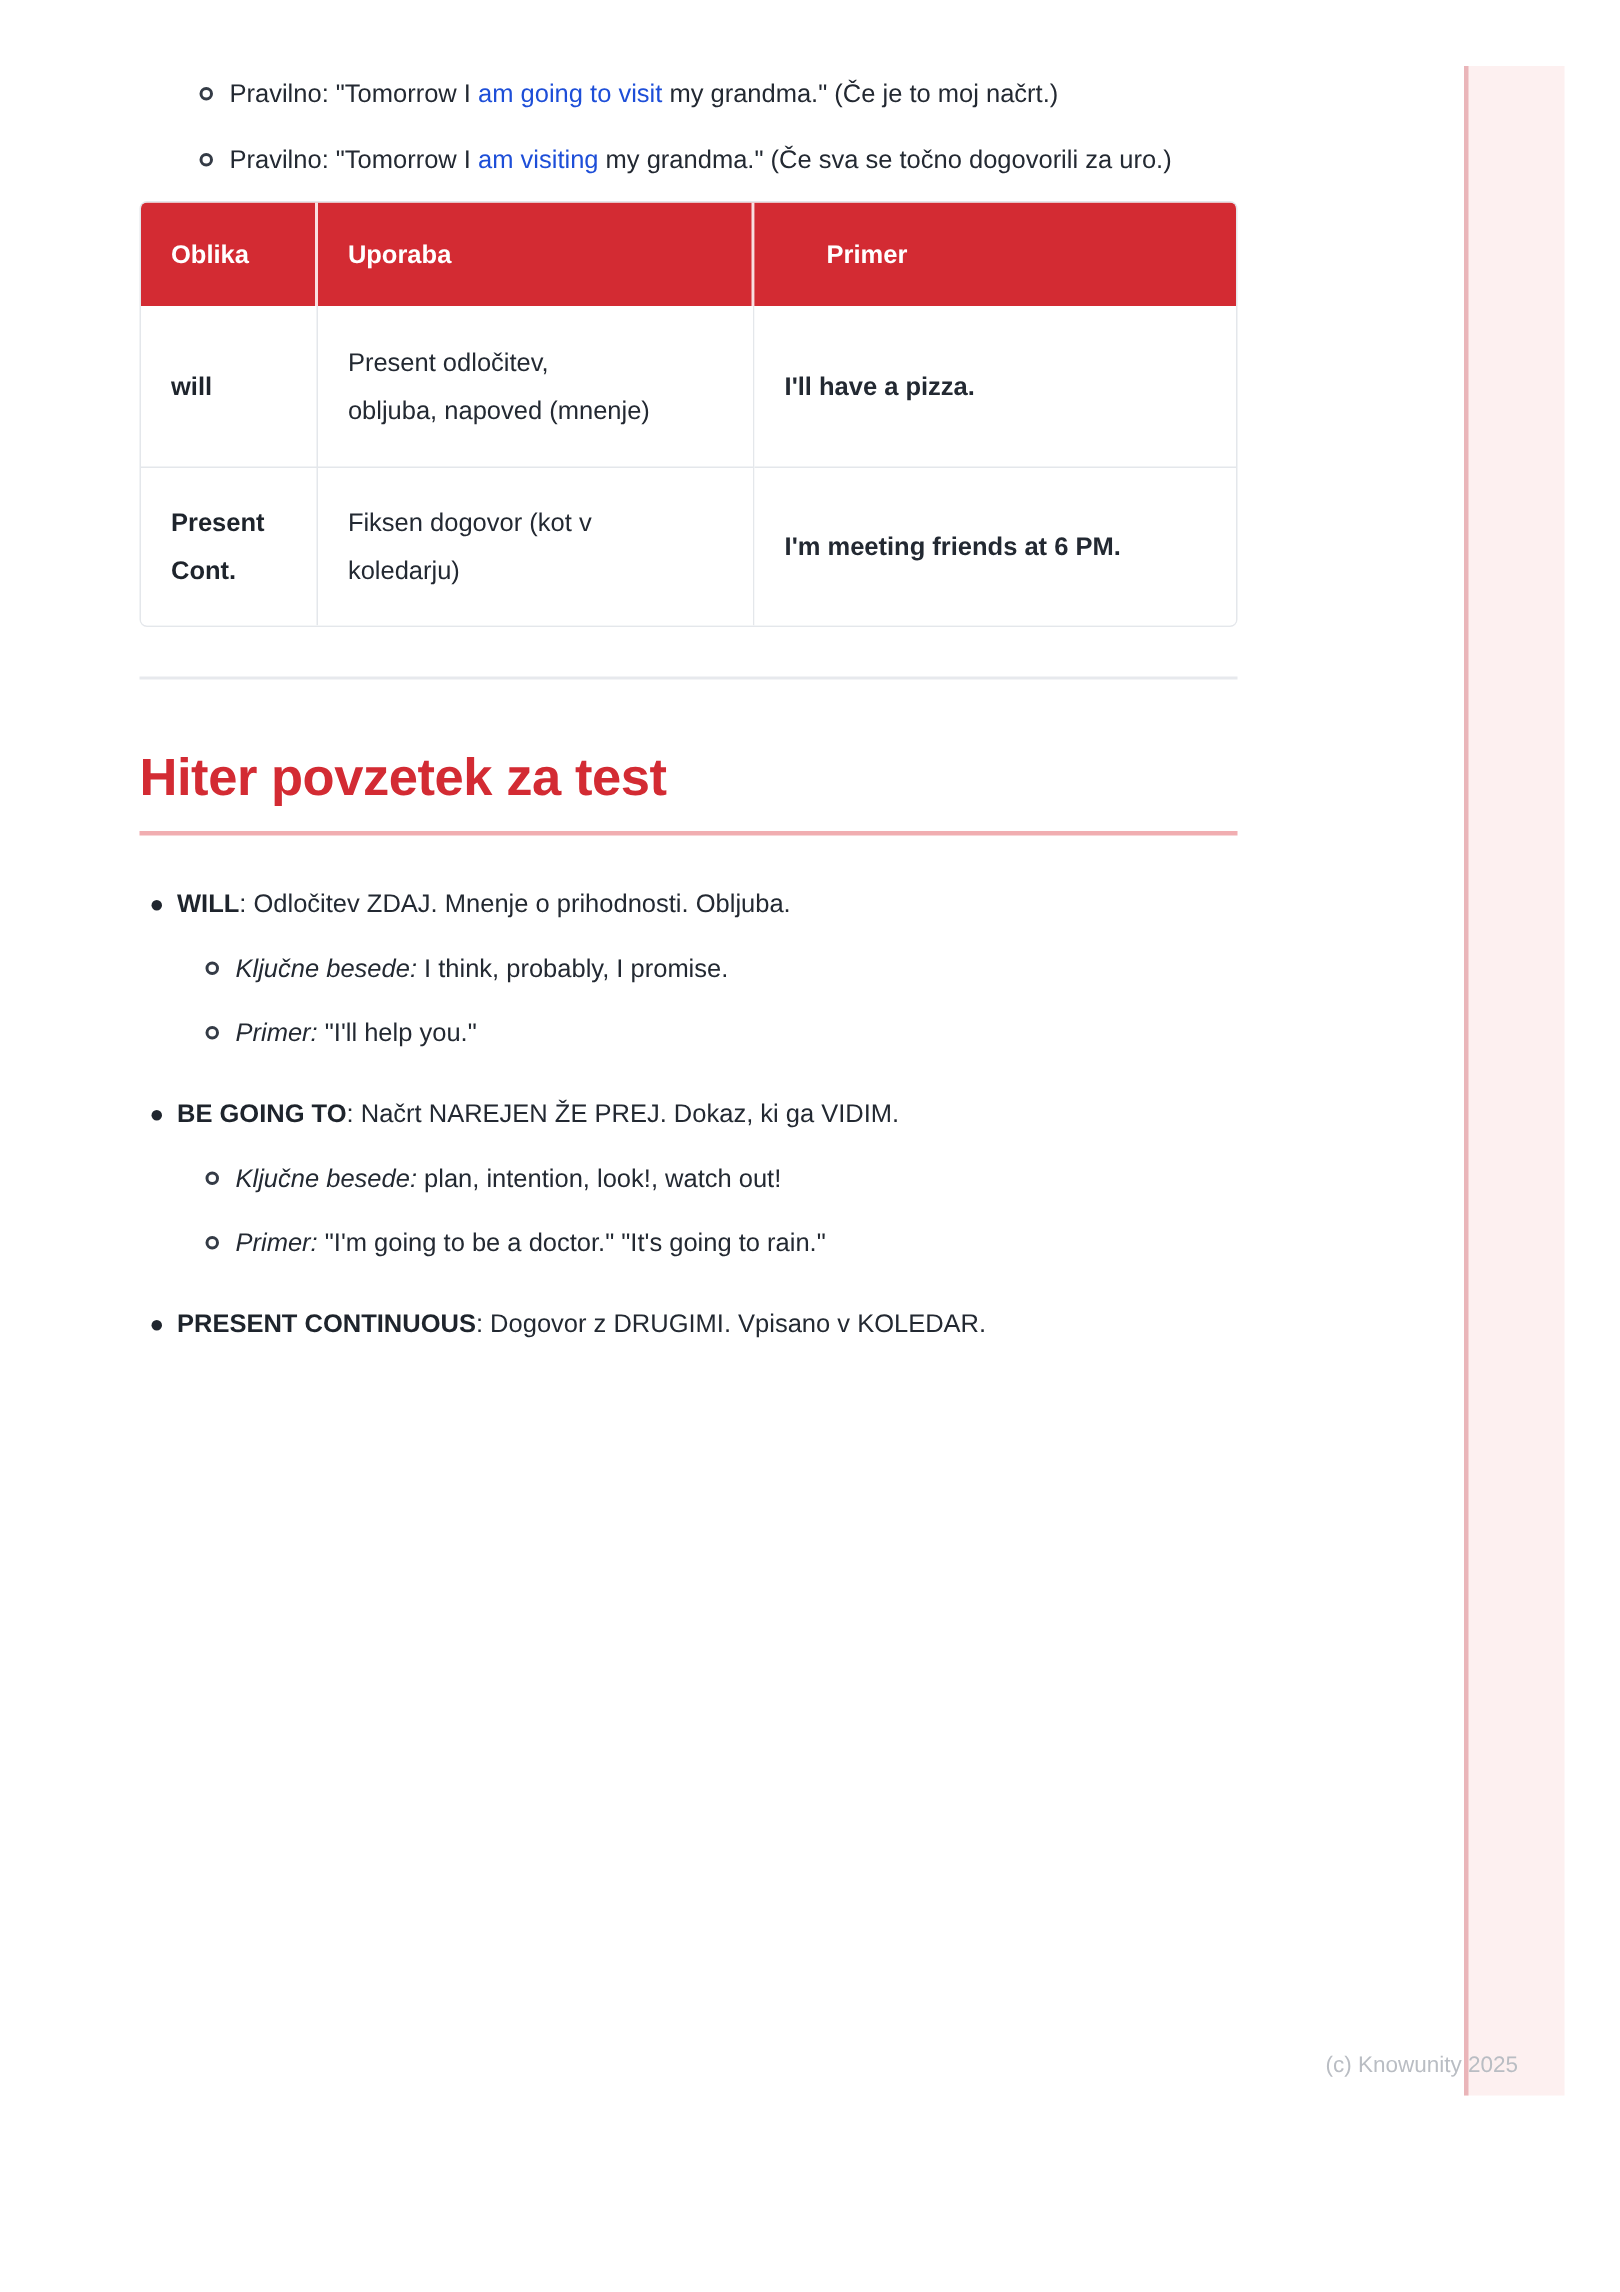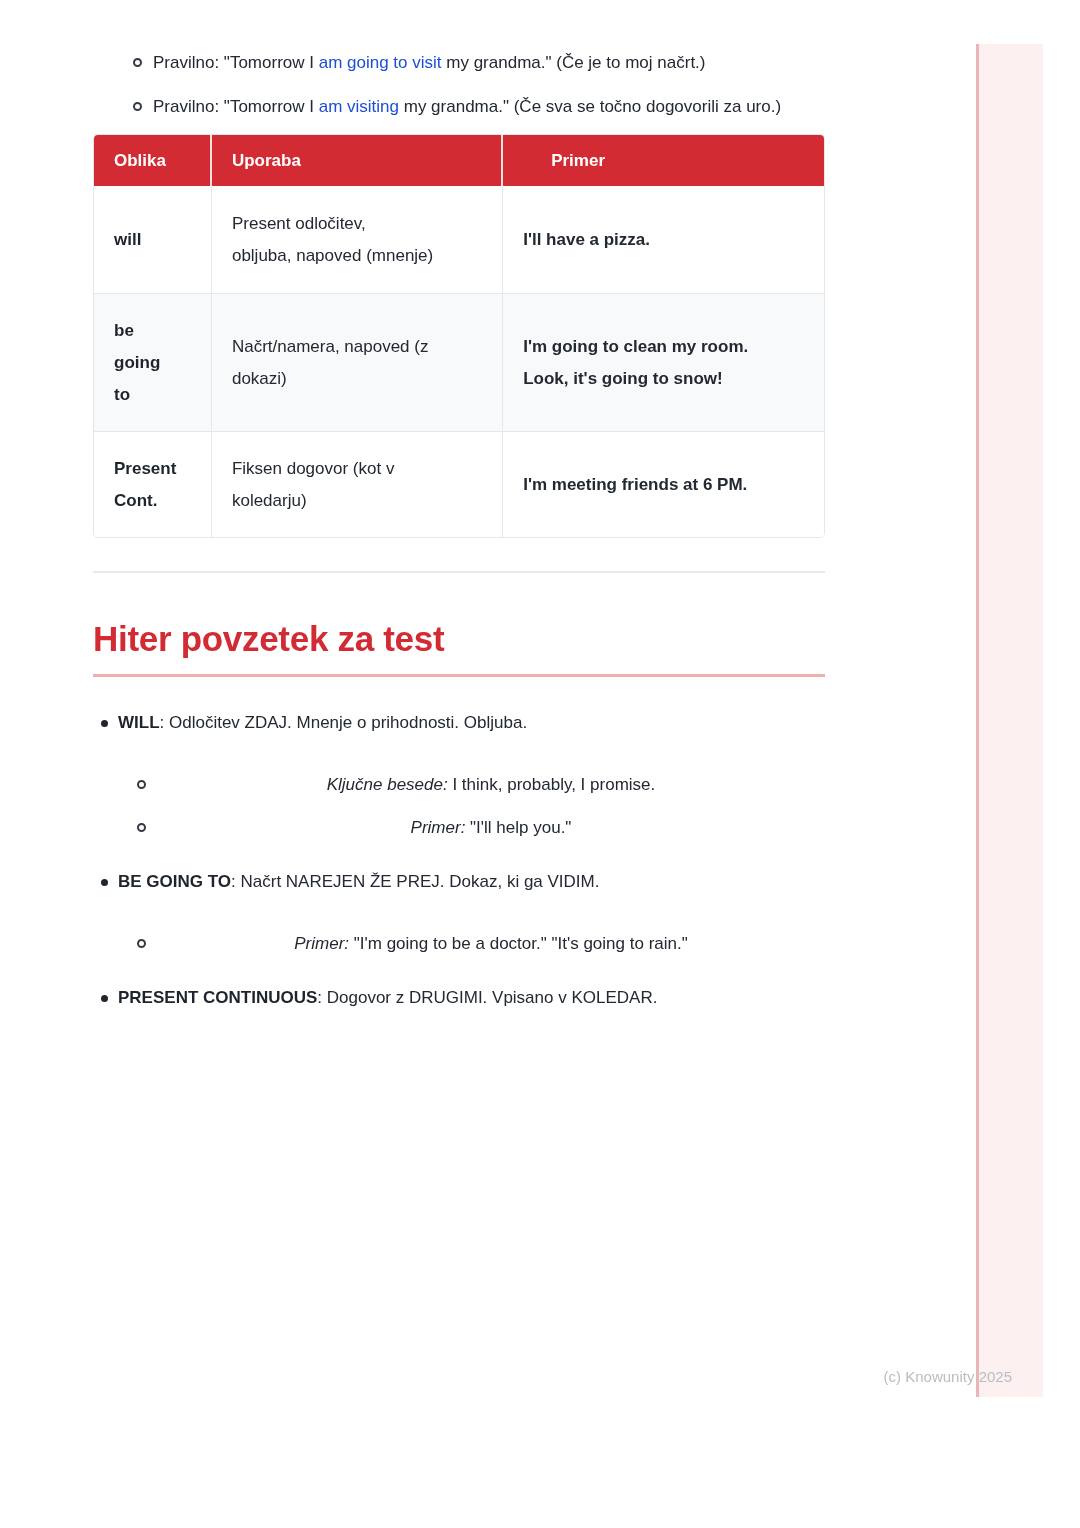--- a/index.html
+++ b/index.html
@@ -65,21 +65,21 @@
     border: 1px solid #e4e7eb;
     font-size: 17px;
     line-height: 32px;
   }
   table.cmp th {
     background: #d32b33;
     color: #ffffff;
     font-weight: 700;
     text-align: left;
     padding: 0 0 0 20px;
-    height: 51px;
+    height: 69px;
     vertical-align: middle;
     border-right: 2px solid rgba(255,255,255,0.85);
   }
   table.cmp th:last-child { border-right: none; padding-left: 48px; }
   table.cmp td {
     vertical-align: middle;
     padding: 18px 20px;
     border-right: 1px solid #e4e7eb;
     border-bottom: 1px solid #e4e7eb;
     background: #ffffff;
@@ -122,21 +122,21 @@
   }
   .disc-marker {
     position: absolute;
     left: 8px;
     top: 14px;
     width: 7px;
     height: 7px;
     border-radius: 50%;
     background: #20262e;
   }
-  ul.sub-list { list-style: none; margin-top: 29px; text-align: center; }
+  ul.sub-list { list-style: none; margin-top: 10px; }
   ul.sub-list > li {
     position: relative;
     padding-left: 39px; 
     margin-bottom: 10px;
   }
   ul.sub-list .ring-marker { left: 19px; top: 12px; }
   .it { font-style: italic; }
   .term { font-weight: 700; color: #1e242c; }
   
   .footer {
@@ -188,35 +188,20 @@
             <div class="form">will</div>
           </td>
           <td>
             <div>Present odločitev,</div>
             <div>obljuba, napoved (mnenje)</div>
           </td>
           <td>
             <div>I'll have a pizza.</div>
           </td>
         </tr>
-        <tr class="r2 alt">
-          <td>
-            <div class="form">be</div>
-            <div class="form">going</div>
-            <div class="form">to</div>
-          </td>
-          <td>
-            <div>Načrt/namera, napoved (z</div>
-            <div>dokazi)</div>
-          </td>
-          <td>
-            <div>I'm going to clean my room.</div>
-            <div>Look, it's going to snow!</div>
-          </td>
-        </tr>
         <tr class="r3">
           <td>
             <div class="form">Present</div>
             <div class="form">Cont.</div>
           </td>
           <td>
             <div>Fiksen dogovor (kot v</div>
             <div>koledarju)</div>
           </td>
           <td>
@@ -247,20 +232,24 @@
           </li>
         </ul>
       </li>
 
       <li class="top-item">
         <span class="disc-marker"></span>
         <span class="term">BE GOING TO</span><span>: Načrt NAREJEN ŽE PREJ. Dokaz, ki ga VIDIM.</span>
         <ul class="sub-list">
           <li>
             <span class="ring-marker"></span>
+            <span class="it">Ključne besede:</span><span> plan, intention, look!, watch out!</span>
+          </li>
+          <li>
+            <span class="ring-marker"></span>
             <span class="it">Primer:</span><span> "I'm going to be a doctor." "It's going to rain."</span>
           </li>
         </ul>
       </li>
 
       <li class="top-item">
         <span class="disc-marker"></span>
         <span class="term">PRESENT CONTINUOUS</span><span>: Dogovor z DRUGIMI. Vpisano v KOLEDAR.</span>
       </li>
 

